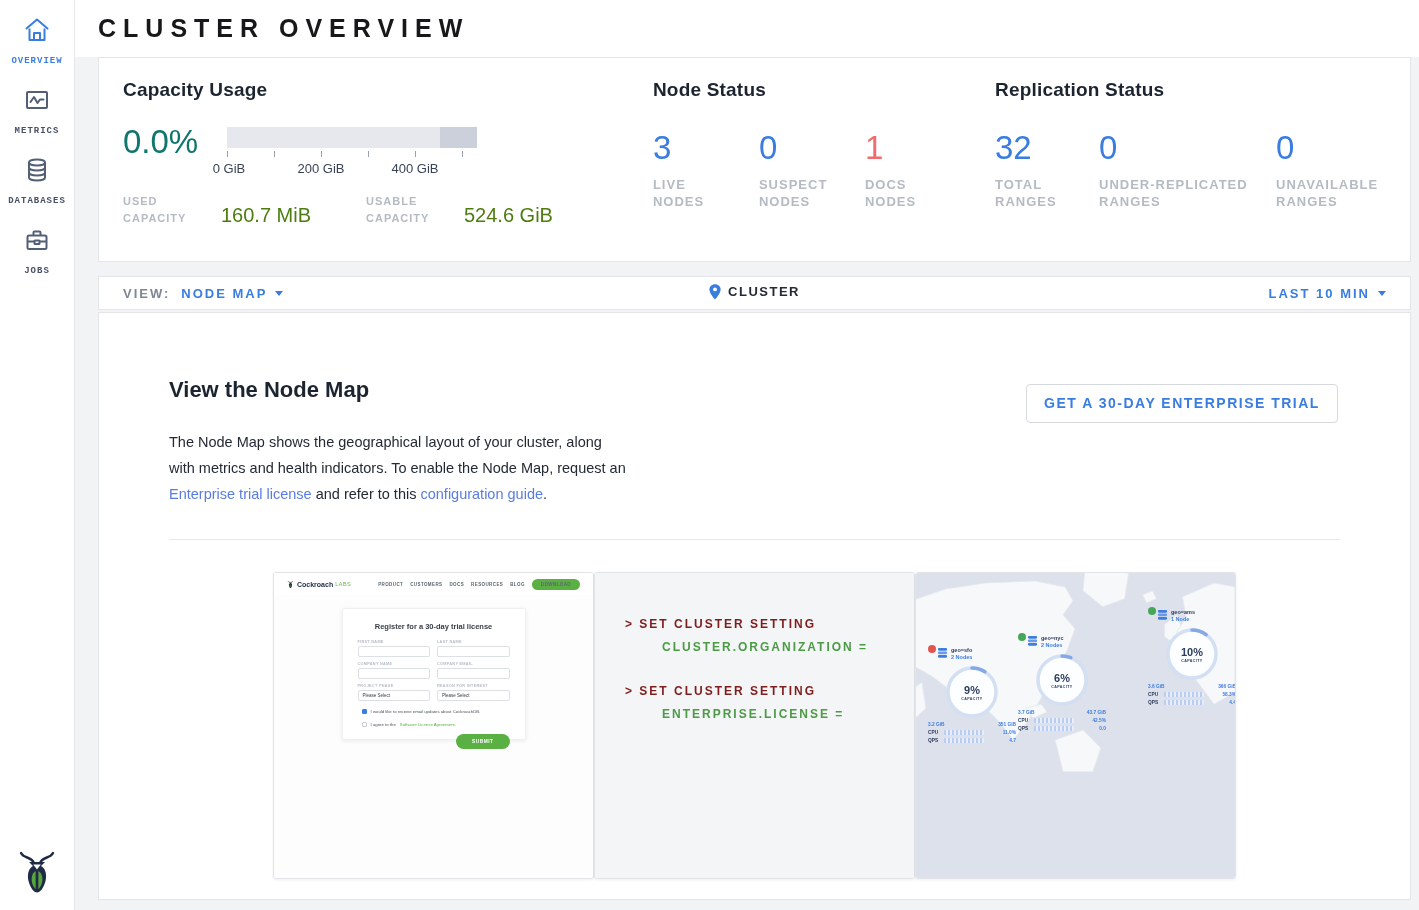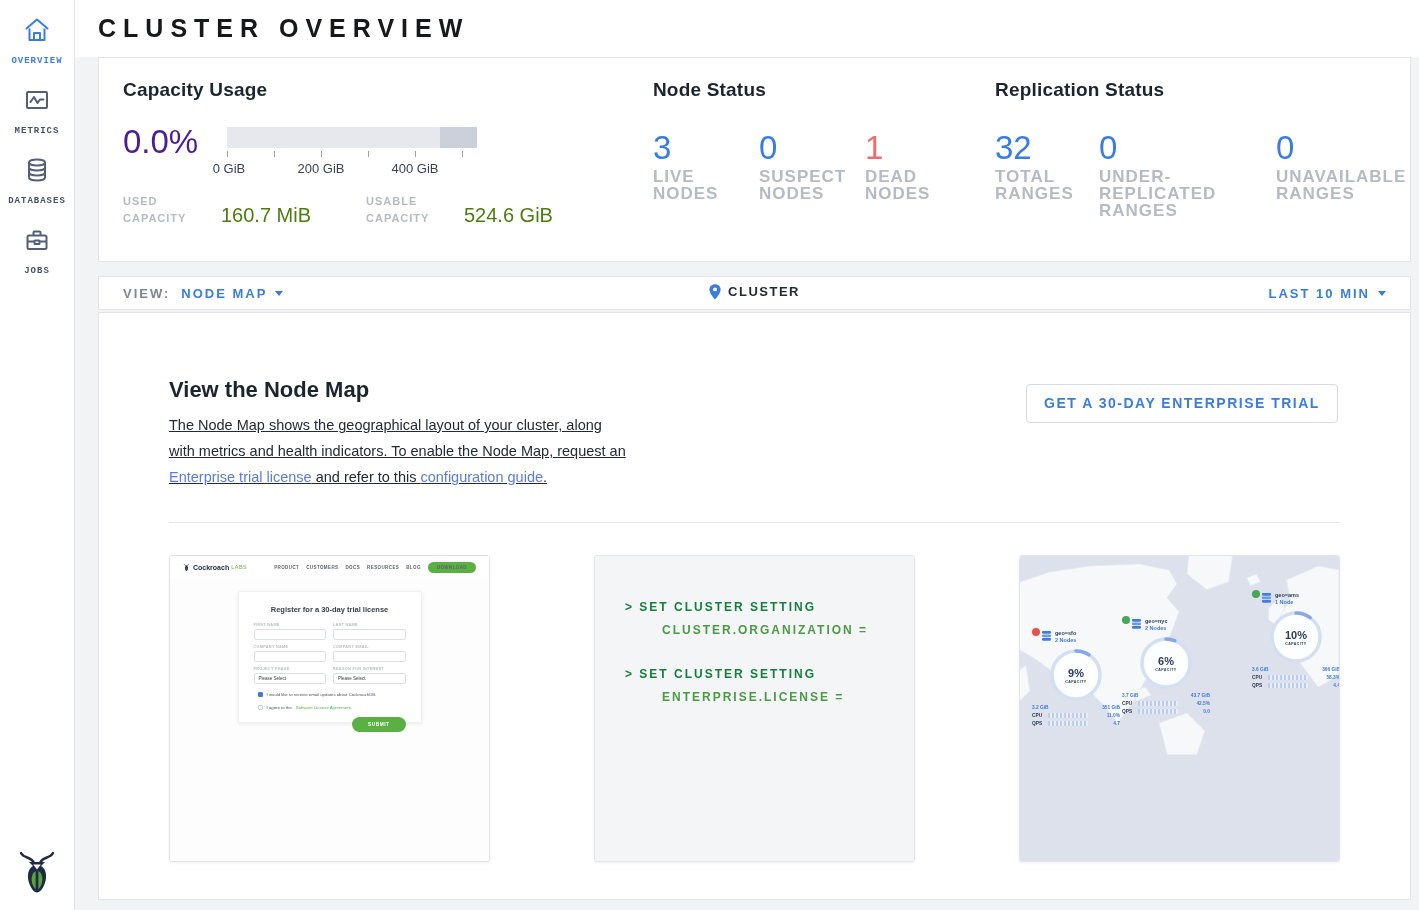--- a/index.html
+++ b/index.html
@@ -32,39 +32,39 @@
   .nav-icon { display:inline-block; width:28px; height:28px; }
   .sidebar-logo { position:absolute; bottom:14px; left:50%; transform:translateX(-50%); width:40px; height:46px; }
   
   .summary-panel {
     position:absolute; left:98px; top:57px; width:1313px; height:205px;
     background:#fff; border:1px solid #e3e5e9; display:flex; padding:21px 24px 0 24px;
   }
   .panel-h3 { font-size:19px; font-weight:600; color:#1c2430; letter-spacing:0.2px; }
   .sec-capacity { width:500px; }
   .cap-chart-row { display:flex; margin-top:24px; }
-  .cap-percent { font-size:33px; color:#4c1d95; width:104px; line-height:33px; }
+  .cap-percent { font-size:33px; color:#0f766e; width:104px; line-height:33px; }
   .gauge { width:250px; position:relative; margin-top:2px; }
   .gauge-bar { height:21px; background:#e6e8ed; position:relative; overflow:hidden; }
   .gauge-dark { position:absolute; right:0; top:0; bottom:0; width:15%; background:#ccd0da; }
   .gauge-ticks { position:relative; height:8px; margin-top:3px; }
   .gauge-ticks i { position:absolute; top:0; width:1px; height:6px; background:#9aa1ad; }
   .gauge-labels { position:relative; height:16px; margin-top:2px; font-size:13px; color:#3a4354; }
   .gauge-labels span { position:absolute; transform:translateX(-50%); white-space:nowrap; }
   .cap-values-row { display:flex; margin-top:16px; }
   .kv { display:flex; align-items:flex-end; }
   .kv-label { width:82px; font-size:11px; letter-spacing:1px; color:#b5bac3; line-height:17px; font-weight:bold; }
   .kv-value { font-size:20px; color:#4d7c0f; margin-left:16px; white-space:nowrap; }
   .sec-nodes { width:330px; margin-left:48px; }
   .sec-repl { flex:1; margin-left:24px; }
   .stat-row { display:flex; margin-top:30px; }
   .stat { }
   .stat-value { font-size:33px; color:#3a7de1; line-height:33px; }
   .stat-value.red { color:#ef6d6d; }
-  .stat-label { margin-top:4px; font-size:17px; letter-spacing:1px; color:#b5bac3; line-height:17px; font-weight:bold; }
+  .stat-label { margin-top:12px; font-size:13px; letter-spacing:1px; color:#b5bac3; line-height:17px; font-weight:bold; }
   .sec-nodes .stat { width:106px; }
   .sec-nodes .stat-label { width:70px; }
   .sec-repl .stat:nth-child(1) { width:104px; }
   .sec-repl .stat:nth-child(2) { width:177px; }
   .sec-repl .stat:nth-child(2) .stat-label { width:160px; }
   .sec-repl .stat:nth-child(3) .stat-label { width:110px; }
   
   .view-bar {
     position:absolute; left:98px; top:276px; width:1313px; height:34px;
     background:#fff; border:1px solid #e3e5e9;
@@ -78,30 +78,30 @@
   .view-center .inner { display:inline-flex; align-items:center; pointer-events:auto; }
   .scope-text { color:#242a35; letter-spacing:1.5px; font-weight:bold; margin-left:7px; }
   .time-dd { margin-left:auto; }
   .time-dd .dd-value { margin-left:0; }
   
   .main-panel {
     position:absolute; left:98px; top:312px; width:1313px; height:588px;
     background:#fff; border:1px solid #e3e5e9; padding:0 70px;
   }
   .nm-heading { margin-top:64px; font-size:22px; font-weight:600; color:#1c2430; }
-  .nm-desc { margin-top:9px; width:458px; font-size:14.5px; line-height:26px; color:#242a35;text-decoration:underline; }
+  .nm-desc { margin-top:26px; width:458px; font-size:14.5px; line-height:26px; color:#242a35; }
   a.link { color:#5a7ce0; text-decoration:none; cursor:pointer; }
   .trial-btn {
     position:absolute; right:72px; top:71px; width:312px; height:39px;
     background:#fff; border:1px solid #d6d9de; border-radius:4px;
     color:#3a7de1; font-size:14px; letter-spacing:1.5px; font-weight:bold;
     text-align:center; line-height:37px; cursor:pointer;
   }
   .nm-divider { margin-top:32px; border:none; border-top:1px solid #e7e9ec; }
-  .cards-row { display:flex; justify-content:space-between; margin-top:32px; }
+  .cards-row { display:flex; justify-content:center; margin-top:32px; }
   .step-card {
     width:321px; height:307px; background:#fff; border:1px solid #e2e4e8;
     border-radius:3px; box-shadow:0 1px 3px rgba(40,50,70,0.08); overflow:hidden;
     display:flex; flex-direction:column;
   }
   .card-media { height:200px; flex:none; position:relative; }
   .card-caption { padding:22px 26px 0 28px; font-size:14.5px; line-height:26px; color:#242a35; }
   
   .mini-site { background:#fdfdfd; height:100%; }
   .mini-header { height:22px; display:flex; align-items:center; padding:0 13px; background:#fff; }
@@ -120,21 +120,21 @@
   .mini-field label { display:block; font-size:3.8px; letter-spacing:0.3px; color:#b6bcc4; font-weight:bold; }
   .mini-input { margin-top:2px; height:11px; border:1px solid #dcdfe3; border-radius:2px; background:#fff; font-size:4.5px; color:#3a404a; line-height:10px; padding-left:4px; }
   .mini-check { display:flex; align-items:center; margin-top:8px; }
   .mini-box { width:5px; height:5px; border:1px solid #c8ccd2; border-radius:1px; background:#fff; flex:none; }
   .mini-box.checked { background:#3a7de1; border-color:#3a7de1; }
   .mini-check span { font-size:4.3px; color:#4a515c; margin-left:4px; }
   .mini-check .green { color:#5bb043; }
   .mini-submit { float:right; margin-top:7px; background:#5bb043; color:#fff; font-size:4.8px; font-weight:bold; letter-spacing:0.5px; padding:5px 16px; border-radius:9px; }
   
   .sql-block { background:#f4f5f7; height:100%; padding:44px 0 0 30px; }
-  .sql-line1 { font-size:12px; font-weight:bold; letter-spacing:2px; color:#15803d; }
+  .sql-line1 { font-size:12px; font-weight:bold; letter-spacing:2px; color:#7f1d1d; }
   .sql-line2 { font-size:12px; font-weight:bold; letter-spacing:2px; color:#4c9a45; margin:9px 0 0 37px; }
   .sql-group + .sql-group { margin-top:30px; }
   
   .map-media { background:#dce1eb; height:100%; overflow:hidden; }
   .map-svg { position:absolute; inset:0; }
   .locality { position:absolute; width:88px; }
   .loc-head { display:flex; align-items:flex-start; }
   .loc-badge { width:8px; height:8px; border-radius:50%; flex:none; margin-top:-2px; }
   .loc-badge.ok { background:#46a758; }
   .loc-badge.warn { background:#e2554f; }
@@ -258,21 +258,21 @@
       <div class="stat">
         <div class="stat-value">3</div>
         <div class="stat-label">LIVE NODES</div>
       </div>
       <div class="stat">
         <div class="stat-value">0</div>
         <div class="stat-label">SUSPECT NODES</div>
       </div>
       <div class="stat">
         <div class="stat-value red">1</div>
-        <div class="stat-label">DEAD NODES</div>
+        <div class="stat-label">DOCS NODES</div>
       </div>
     </div>
   </div>
 
   <div class="sec-repl">
     <div class="panel-h3">Replication Status</div>
     <div class="stat-row">
       <div class="stat">
         <div class="stat-value">32</div>
         <div class="stat-label">TOTAL RANGES</div>

